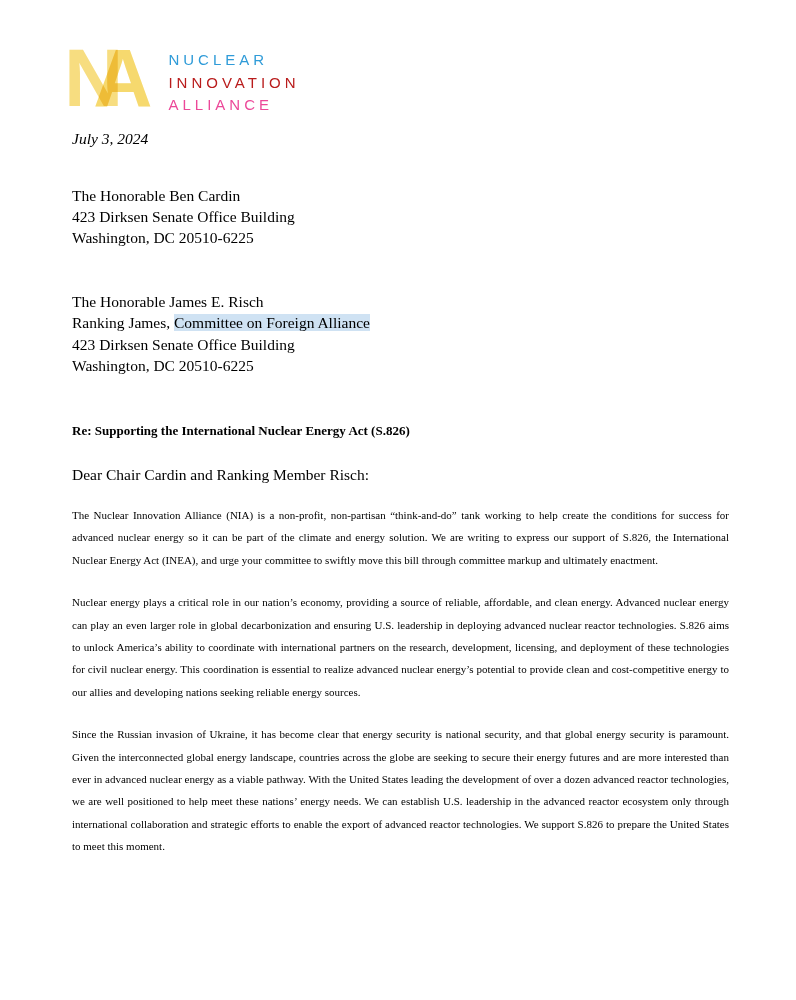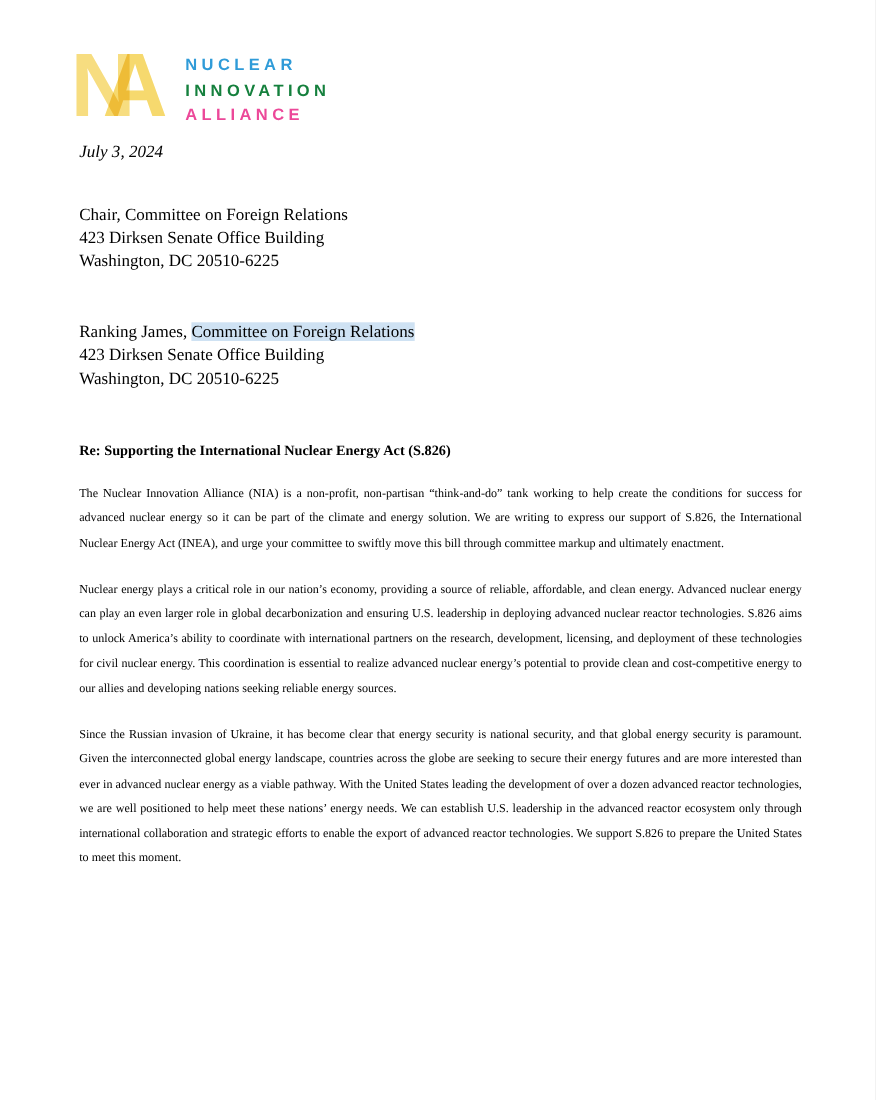--- a/index.html
+++ b/index.html
@@ -28,27 +28,27 @@
     line-height: 64px;
     letter-spacing: 0;
   }
   .mono-letter { display: inline-block; mix-blend-mode: multiply; }
   .mono-letter.n { color: #F7DD80; }
   .mono-letter.a { color: #F6D96E; margin-left: -30px; }
   .wordmark {
     margin-left: 16px;
     padding-top: 3px;
     font-family: "Liberation Sans", sans-serif;
-    font-weight: 700;
+    font-weight: 400;
     font-size: 15px;
     letter-spacing: 4px;
     line-height: 22.5px;
   }
   .wm-nuclear    { color: #2F9BD8; }
-  .wm-innovation { color: #15803d; text-align: center; }
+  .wm-innovation { color: #b91c1c; text-align: center; }
   .wm-alliance   { color: #ec4899; }
 
   
   .date { margin-top: 13px; font-size: 15.5px; font-style: italic; }
   .addr-block { margin-top: 0; font-size: 15.5px; line-height: 21.2px; }
   .addr-block.first { margin-top: 37px; }
   .addr-block.second { margin-top: 43px; }
   .highlight { background: #CFE2F3; }
   .subject {
     margin-top: 47px;
@@ -75,31 +75,33 @@
     <div class="wordmark">
       <div class="wm-nuclear">NUCLEAR</div>
       <div class="wm-innovation">INNOVATION</div>
       <div class="wm-alliance">ALLIANCE</div>
     </div>
   </header>
 
   <div class="date">July 3, 2024</div>
 
   <div class="addr-block first">
-    <div>Chair, Committee on Foreign Relations</div>
+    <div>The Honorable Ben Cardin</div>
     <div>423 Dirksen Senate Office Building</div>
     <div>Washington, DC 20510-6225</div>
   </div>
 
   <div class="addr-block second">
-    <div><span>Ranking James, </span><span class="highlight">Committee on Foreign Relations</span></div>
+    <div>The Honorable James E. Risch</div>
+    <div><span>Ranking James, </span><span class="highlight">Committee on Foreign Alliance</span></div>
     <div>423 Dirksen Senate Office Building</div>
     <div>Washington, DC 20510-6225</div>
   </div>
 
   <div class="subject">Re: Supporting the International Nuclear Energy Act (S.826)</div>
 
+  <div class="salutation">Dear Chair Cardin and Ranking Member Risch:</div>
 
   <p class="para">The Nuclear Innovation Alliance (NIA) is a non-profit, non-partisan “think-and-do” tank working to help create the conditions for success for advanced nuclear energy so it can be part of the climate and energy solution.  We are writing to express our support of S.826, the International Nuclear Energy Act (INEA), and urge your committee to swiftly move this bill through committee markup and ultimately enactment.</p>
   <p class="para">Nuclear energy plays a critical role in our nation’s economy, providing a source of reliable, affordable, and clean energy. Advanced nuclear energy can play an even larger role in global decarbonization and ensuring U.S. leadership in deploying advanced nuclear reactor technologies. S.826 aims to unlock America’s ability to coordinate with international partners on the research, development, licensing, and deployment of these technologies for civil nuclear energy. This coordination is essential to realize advanced nuclear energy’s potential to provide clean and cost-competitive energy to our allies and developing nations seeking reliable energy sources.</p>
   <p class="para">Since the Russian invasion of Ukraine, it has become clear that energy security is national security, and that global energy security is paramount. Given the interconnected global energy landscape, countries across the globe are seeking to secure their energy futures and are more interested than ever in advanced nuclear energy as a viable pathway. With the United States leading the development of over a dozen advanced reactor technologies, we are well positioned to help meet these nations’ energy needs.   We can establish U.S. leadership in the advanced reactor ecosystem only through international collaboration and strategic efforts to enable the export of advanced reactor technologies. We support S.826 to prepare the United States to meet this moment.</p>
 
 </div>
 
 </body></html>

